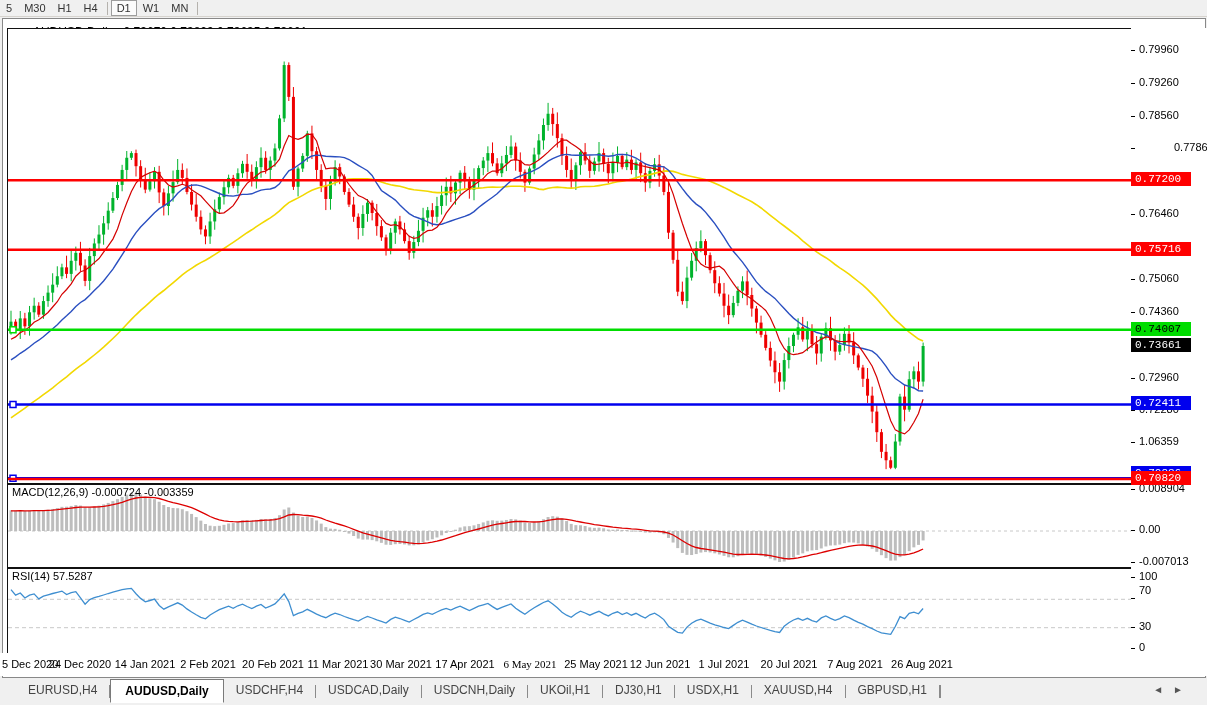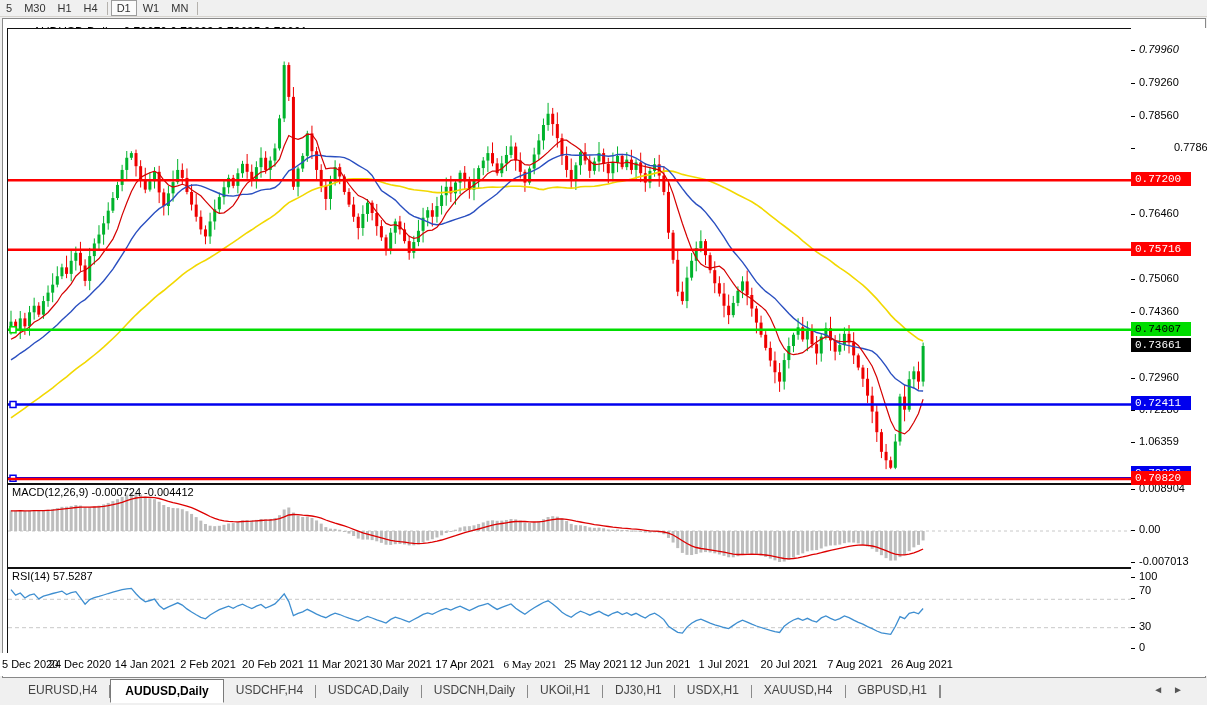--- a/index.html
+++ b/index.html
@@ -521,21 +521,21 @@
         <line x1="0" y1="300.76192560175065" x2="1124" y2="300.76192560175065" stroke="#00dd00" stroke-width="2.5"></line>
         <rect x="2" y="297.76192560175065" width="6" height="6" fill="#fff" stroke="#00dd00" stroke-width="1.5"></rect>
         <line x1="0" y1="375.49803063457335" x2="1124" y2="375.49803063457335" stroke="#0000ee" stroke-width="2.5"></line>
         <rect x="2" y="372.49803063457335" width="6" height="6" fill="#fff" stroke="#0000ee" stroke-width="1.5"></rect>
         <line x1="0" y1="449.25076586433295" x2="1124" y2="449.25076586433295" stroke="#0000ee" stroke-width="2.5"></line>
         <rect x="2" y="446.25076586433295" width="6" height="6" fill="#fff" stroke="#0000ee" stroke-width="1.5"></rect>
         <line x1="0" y1="450.00000000000006" x2="1124" y2="450.00000000000006" stroke="#ff0000" stroke-width="2.5"></line>
       </svg>
     </div>
   <div id="macd-pane" class="pane">
-    <div class="pane-label">MACD(12,26,9) -0.000724 -0.004412</div>
+    <div class="pane-label">MACD(12,26,9) -0.000724 -0.003359</div>
   <svg width="1124" height="82">
         <line x1="0" y1="46" x2="1124" y2="46" stroke="#c8c8c8" stroke-width="1" stroke-dasharray="3,3"></line>
         <rect x="1.5" y="25.237220713755804" width="3" height="20.762779286244196" fill="#bdbdbd"></rect>
         <rect x="6.13" y="25.598813350239002" width="3" height="20.401186649760998" fill="#bdbdbd"></rect>
         <rect x="10.76" y="25.3532549044909" width="3" height="20.6467450955091" fill="#bdbdbd"></rect>
         <rect x="15.39" y="25.958893067868676" width="3" height="20.041106932131324" fill="#bdbdbd"></rect>
         <rect x="20.02" y="25.668719791321426" width="3" height="20.331280208678574" fill="#bdbdbd"></rect>
         <rect x="24.65" y="25.20964131984628" width="3" height="20.79035868015372" fill="#bdbdbd"></rect>
         <rect x="29.28" y="25.715832655433534" width="3" height="20.284167344566466" fill="#bdbdbd"></rect>
         <rect x="33.91" y="25.383617276601107" width="3" height="20.616382723398893" fill="#bdbdbd"></rect>
@@ -736,21 +736,21 @@
     <div class="pane-label">RSI(14) 57.5287</div>
   <svg width="1124" height="84">
         <line x1="0" y1="30.299999999999997" x2="1124" y2="30.299999999999997" stroke="#c8c8c8" stroke-width="1" stroke-dasharray="4,3"></line>
         <line x1="0" y1="58.699999999999996" x2="1124" y2="58.699999999999996" stroke="#c8c8c8" stroke-width="1" stroke-dasharray="4,3"></line>
         <polyline points="3.0,20.6 7.6,26.1 12.3,24.0 16.9,29.0 21.5,26.1 26.1,24.9 30.8,29.9 35.4,27.2 40.0,25.8 44.7,24.5 49.3,23.3 53.9,22.1 58.6,25.6 63.2,23.7 67.8,22.7 72.5,28.9 77.1,35.2 81.7,30.6 86.3,28.7 91.0,27.4 95.6,26.0 100.2,24.5 104.9,23.2 109.5,21.9 114.1,20.7 118.8,19.8 123.4,19.4 128.0,24.7 132.6,29.4 137.3,32.8 141.9,31.5 146.5,30.1 151.2,36.5 155.8,40.2 160.4,37.8 165.0,35.8 169.7,33.8 174.3,36.1 178.9,39.9 183.6,43.0 188.2,45.8 192.8,48.4 197.5,49.8 202.1,46.0 206.7,43.3 211.3,40.7 216.0,38.8 220.6,37.1 225.2,39.3 229.9,36.8 234.5,35.2 239.1,37.5 243.8,39.6 248.4,37.2 253.0,35.4 257.6,39.0 262.3,37.1 266.9,34.9 271.5,30.3 276.2,24.9 280.8,32.6 285.4,46.7 290.1,44.4 294.7,42.9 299.3,40.3 303.9,42.7 308.6,45.1 313.2,47.1 317.8,48.7 322.5,46.1 327.1,44.2 331.7,45.5 336.4,47.5 341.0,49.2 345.6,50.7 350.3,52.1 354.9,49.5 359.5,47.5 364.1,49.0 368.8,50.9 373.4,52.4 378.0,54.0 382.7,50.4 387.3,48.2 391.9,49.5 396.6,51.3 401.2,53.0 405.8,50.5 410.4,48.1 415.1,45.4 419.7,43.9 424.3,45.3 429.0,43.0 433.6,40.9 438.2,39.4 442.8,41.0 447.5,38.9 452.1,37.1 456.7,39.3 461.4,41.5 466.0,39.4 470.6,37.2 475.3,35.8 479.9,34.4 484.5,37.6 489.1,40.4 493.8,38.3 498.4,36.6 503.0,35.0 507.7,39.3 512.3,42.4 516.9,45.2 521.6,41.8 526.2,38.8 530.8,36.1 535.4,33.5 540.1,31.8 544.7,34.9 549.3,38.8 554.0,43.2 558.6,46.2 563.2,48.3 567.9,44.8 572.5,42.1 577.1,44.0 581.8,46.2 586.4,44.1 591.0,42.3 595.6,44.8 600.3,46.9 604.9,44.3 609.5,42.8 614.2,45.5 618.8,43.7 623.4,46.2 628.0,44.3 632.7,46.9 637.3,49.0 641.9,45.8 646.6,44.2 651.2,47.0 655.8,50.6 660.5,57.2 665.1,60.4 669.7,63.3 674.4,64.1 679.0,58.1 683.6,54.3 688.2,51.6 692.9,50.2 697.5,52.2 702.1,54.2 706.8,55.9 711.4,57.1 716.0,58.5 720.6,59.6 725.3,56.4 729.9,53.3 734.5,51.1 739.2,53.2 743.8,55.2 748.4,57.0 753.1,58.5 757.7,60.0 762.3,61.4 766.9,62.6 771.6,63.5 776.2,57.3 780.8,53.7 785.5,51.0 790.1,49.3 794.7,51.3 799.4,49.3 804.0,51.6 808.6,53.1 813.3,48.9 817.9,47.0 822.5,49.3 827.1,51.3 831.8,49.6 836.4,46.9 841.0,48.6 845.7,51.1 850.3,53.3 854.9,55.1 859.5,57.6 864.2,59.7 868.8,62.0 873.4,63.9 878.1,64.6 882.7,65.3 887.3,57.5 892.0,47.7 896.6,49.6 901.2,44.3 905.9,43.1 910.5,44.8 915.1,39.5" fill="none" stroke="#3e8ed0" stroke-width="1.3"></polyline>
       </svg>
     </div>
 
   <div id="right-axis">
       <div class="ax-tick" style="top: 22px;"></div>
-      <div class="ax-label" style="top: 15px; font-style: italic;">0.79960</div>
+      <div class="ax-label" style="top: 15px;">0.79960</div>
       <div class="ax-tick" style="top: 54.779px;"></div>
       <div class="ax-label" style="top: 47.779px;">0.79260</div>
       <div class="ax-tick" style="top: 87.558px;"></div>
       <div class="ax-label" style="top: 80.558px;">0.78560</div>
       <div class="ax-tick" style="top: 120.337px;"></div>
       <div class="ax-label" style="top: 113.337px; padding-left: 35px;">0.77860</div>
       <div class="ax-tick" style="top: 185.895px;"></div>
       <div class="ax-label" style="top: 178.895px;">0.76460</div>
       <div class="ax-tick" style="top: 251.453px;"></div>
       <div class="ax-label" style="top: 244.453px;">0.75060</div>

